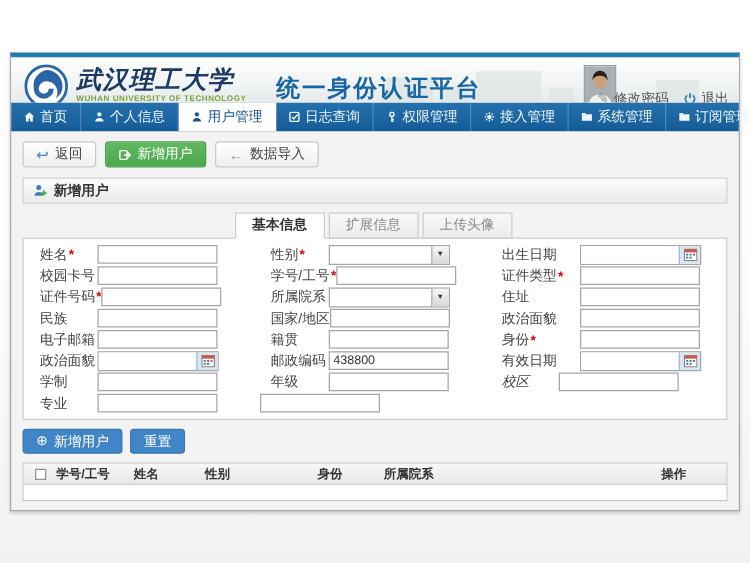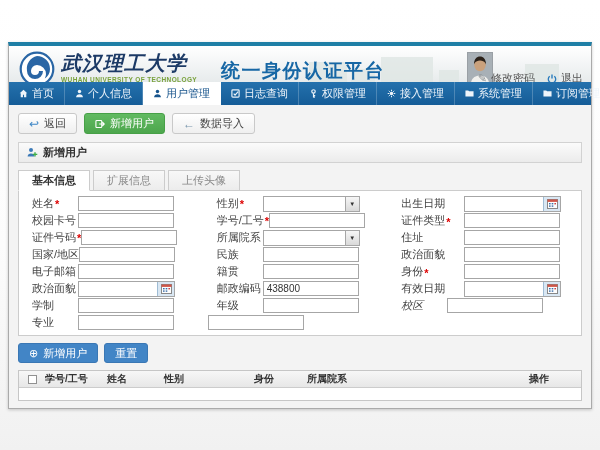--- a/index.html
+++ b/index.html
@@ -49,21 +49,21 @@
   .btn-light { background: linear-gradient(#ffffff,#efefef); border: 1px solid #c9c9c9; color: #444; }
   .btn-green { background: linear-gradient(#61ba61,#4da64d); border: 1px solid #47a047; color: #fff; }
   .btn-green svg { width: 10px; height: 10px; display: block; }
   .arrow-back { color: #3f87c6; font-size: 12px; }
   .arrow-import { color: #7a97ad; font-size: 12px; }
 
   .section-bar { height: 21px; background: linear-gradient(#fbfbfb,#ebebeb); border: 1px solid #d2d2d2;
     font-size: 11px; font-weight: bold; color: #333; padding: 0 8px; display: flex; align-items: center; gap: 5px; }
   .section-bar svg { width: 11px; height: 11px; display: block; }
 
-  .tabs { margin-top: 7px; display: flex; position: relative; z-index: 2; }
+  .tabs { margin-top: 7px; display: flex; position: relative; z-index: 2; justify-content: center; }
   .tab { padding: 0 13px; line-height: 19px; height: 21px; border: 1px solid #ccc;
     background: linear-gradient(#f8f8f8,#ececec); color: #888; font-size: 11px; margin-right: 3px;
     cursor: pointer; margin-bottom: -1px; }
   .tab.active { background: #fff; color: #333; font-weight: bold; border-bottom: 1px solid #fff; }
 
   .panel { background: #fff; border: 1px solid #ccc; padding: 4px 4px; }
   .grid { display: grid; grid-template-columns: 1fr 1fr 1fr; }
   .cell { display: flex; align-items: center; height: 17px; font-size: 11px; color: #444; }
   .cell .lbl { flex: 0 0 55px; padding-left: 9px; white-space: nowrap; }
   .cell.c2 .lbl { flex-basis: 72px; }
@@ -331,29 +331,29 @@
               <span class="sval"></span>
               <span class="sarr">▼</span>
             </div>
           </div>
           <div class="cell c2">
             <span class="lblwrap">
               <span class="lbl" style="padding-left: 9px; flex: 0 0 auto;">住址</span>
             </span>
             <input class="txt" style="">
           </div>
+          <div class="cell c1">
+            <span class="lblwrap">
+              <span class="lbl" style="padding-left: 9px; flex: 0 0 auto;">民族</span>
+            </span>
+            <input class="txt" style="">
+          </div>
           <div class="cell c0">
             <span class="lblwrap">
               <span class="lbl" style="padding-left: 9px; flex: 0 0 auto;">国家/地区</span>
-            </span>
-            <input class="txt" style="">
-          </div>
-          <div class="cell c1">
-            <span class="lblwrap">
-              <span class="lbl" style="padding-left: 9px; flex: 0 0 auto;">民族</span>
             </span>
             <input class="txt" style="">
           </div>
           <div class="cell c2">
             <span class="lblwrap">
               <span class="lbl" style="padding-left: 9px; flex: 0 0 auto;">政治面貌</span>
             </span>
             <input class="txt" style="">
           </div>
           <div class="cell c0">

